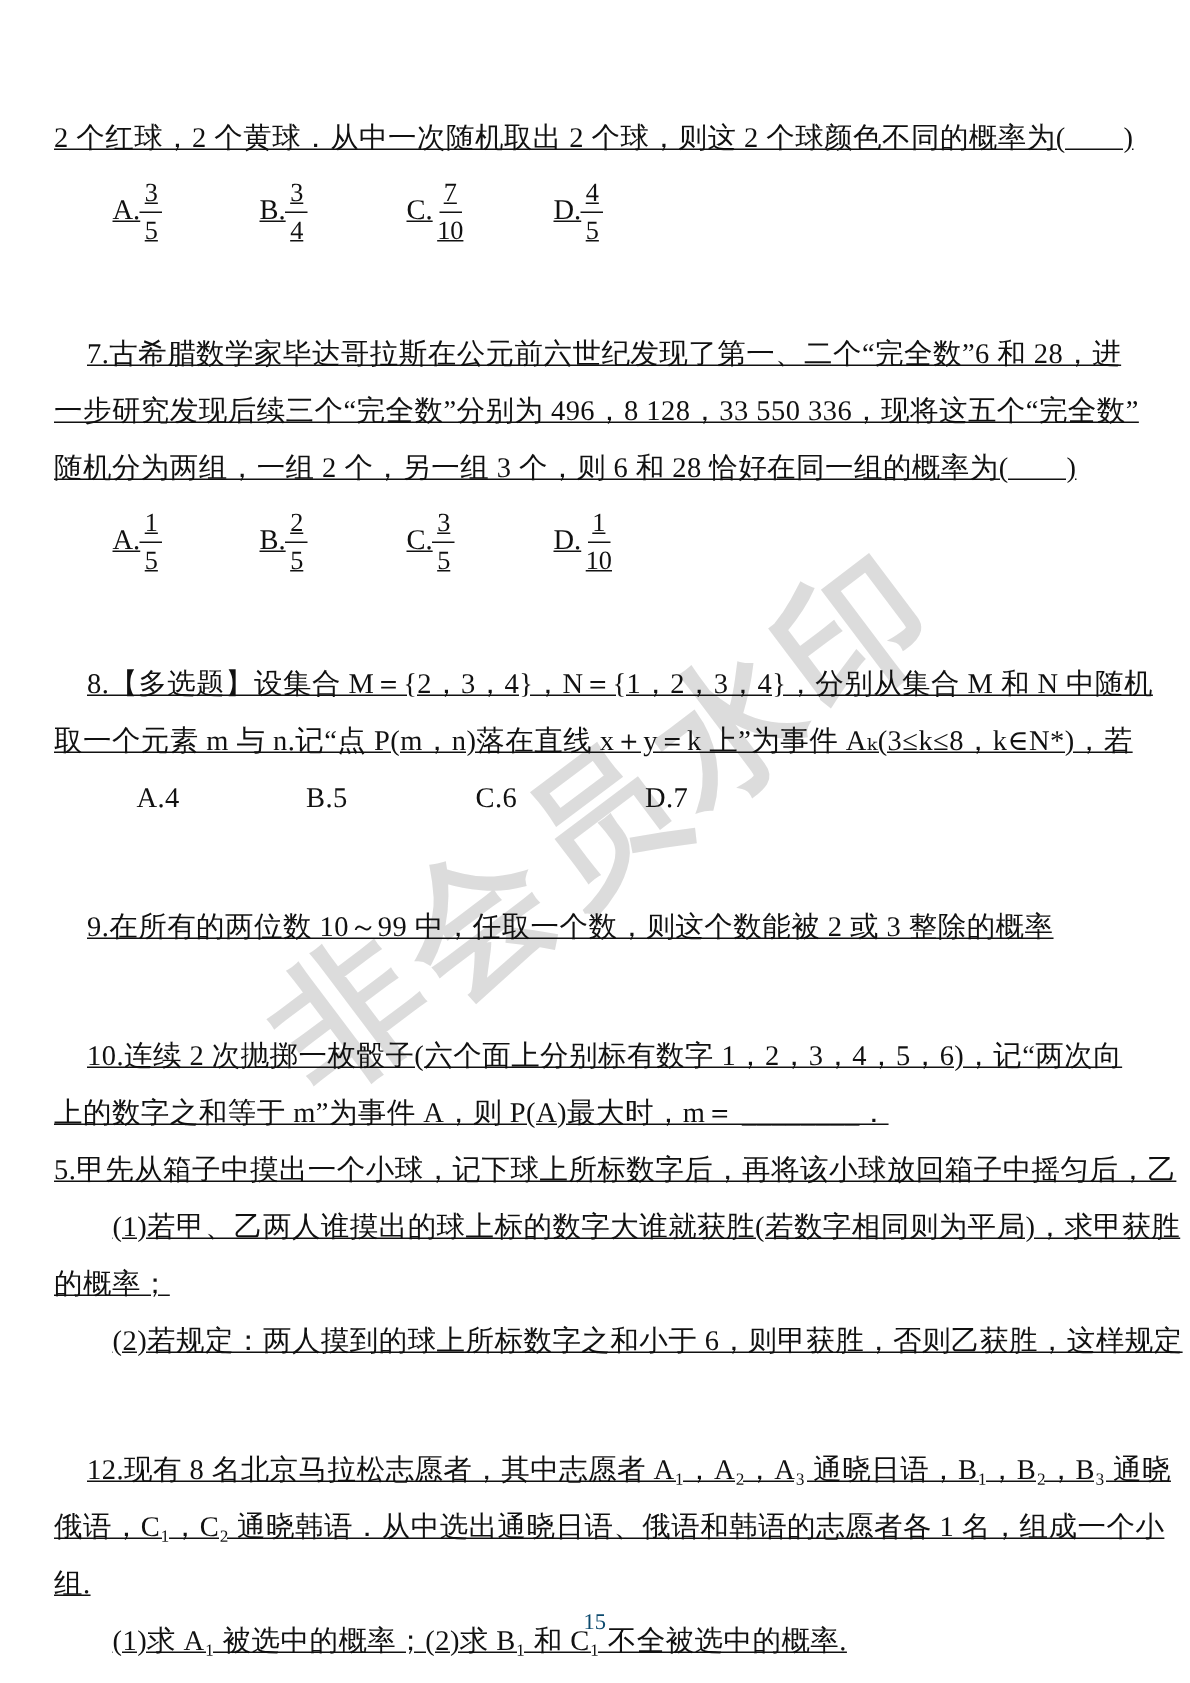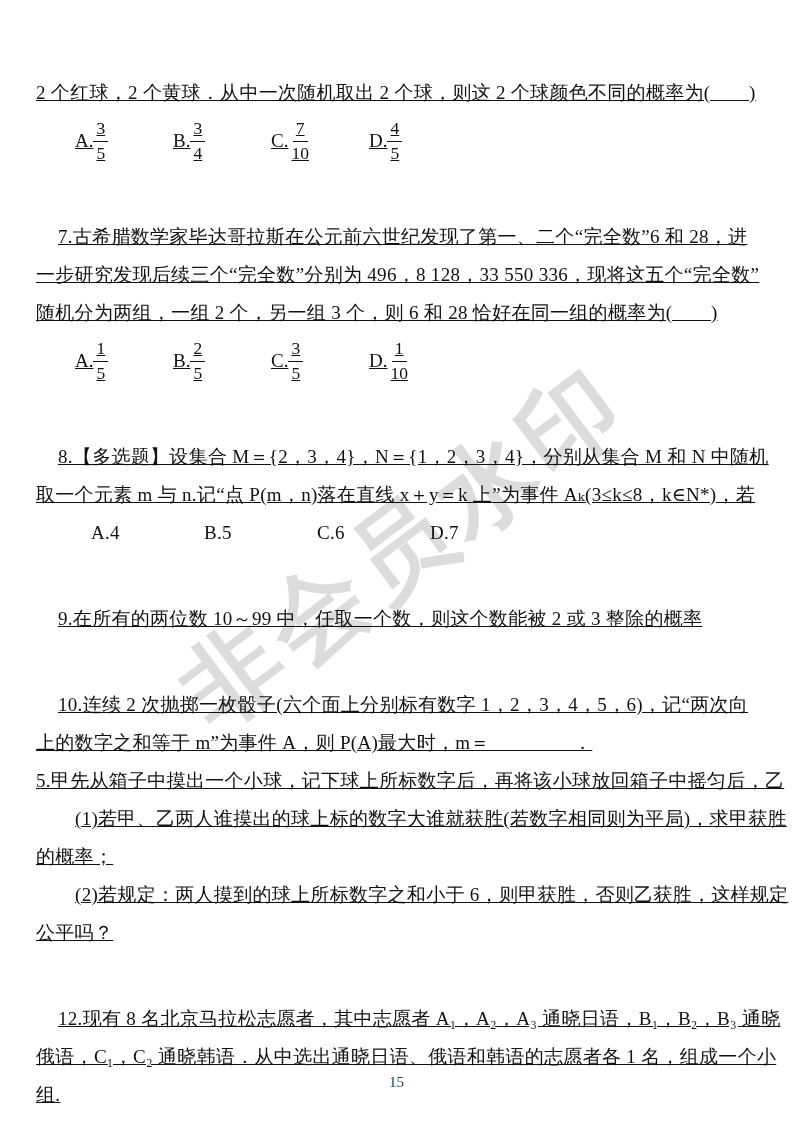--- a/index.html
+++ b/index.html
@@ -170,21 +170,20 @@
 
     <div class="line indent">10.连续 2 次抛掷一枚骰子(六个面上分别标有数字 1，2，3，4，5，6)，记“两次向</div>
     <div class="line">上的数字之和等于 m”为事件 A，则 P(A)最大时，m＝ ________．</div>
 
     <div class="line">5.甲先从箱子中摸出一个小球，记下球上所标数字后，再将该小球放回箱子中摇匀后，乙</div>
 
     <div class="line indent2">(1)若甲、乙两人谁摸出的球上标的数字大谁就获胜(若数字相同则为平局)，求甲获胜</div>
     <div class="line">的概率；</div>
 
     <div class="line indent2">(2)若规定：两人摸到的球上所标数字之和小于 6，则甲获胜，否则乙获胜，这样规定</div>
-    <div class="line">公平吗？</div>
 
     <div class="line indent">12.现有 8 名北京马拉松志愿者，其中志愿者 A₁，A₂，A₃ 通晓日语，B₁，B₂，B₃ 通晓</div>
     <div class="line">俄语，C₁，C₂ 通晓韩语．从中选出通晓日语、俄语和韩语的志愿者各 1 名，组成一个小</div>
     <div class="line">组.</div>
 
     <div class="line indent2">(1)求 A₁ 被选中的概率；(2)求 B₁ 和 C₁ 不全被选中的概率.</div>
 
   </div>
 
   <div class="page-number">15</div>

